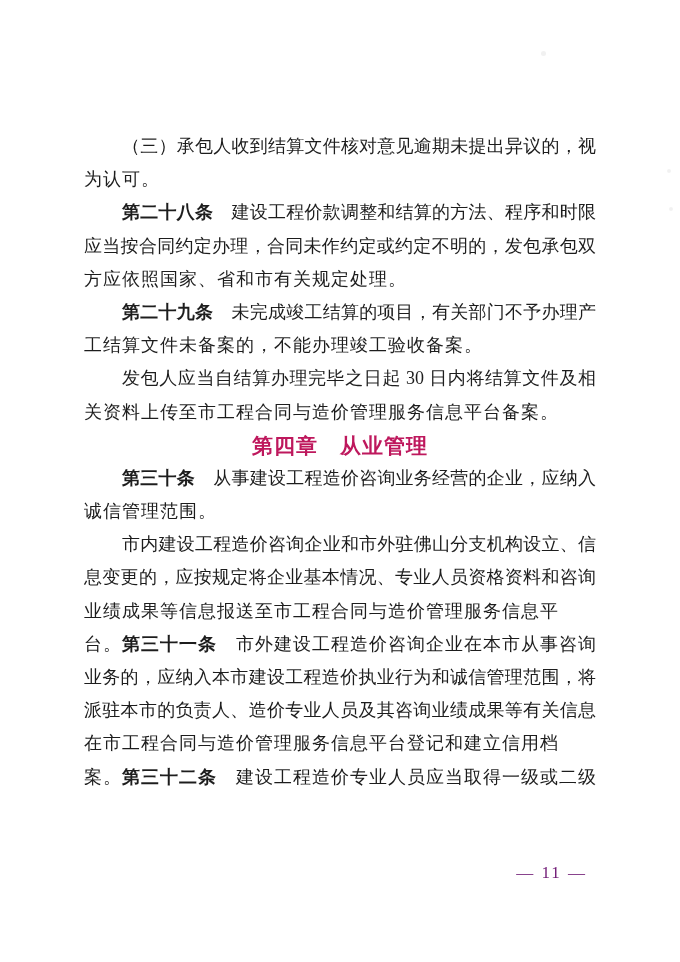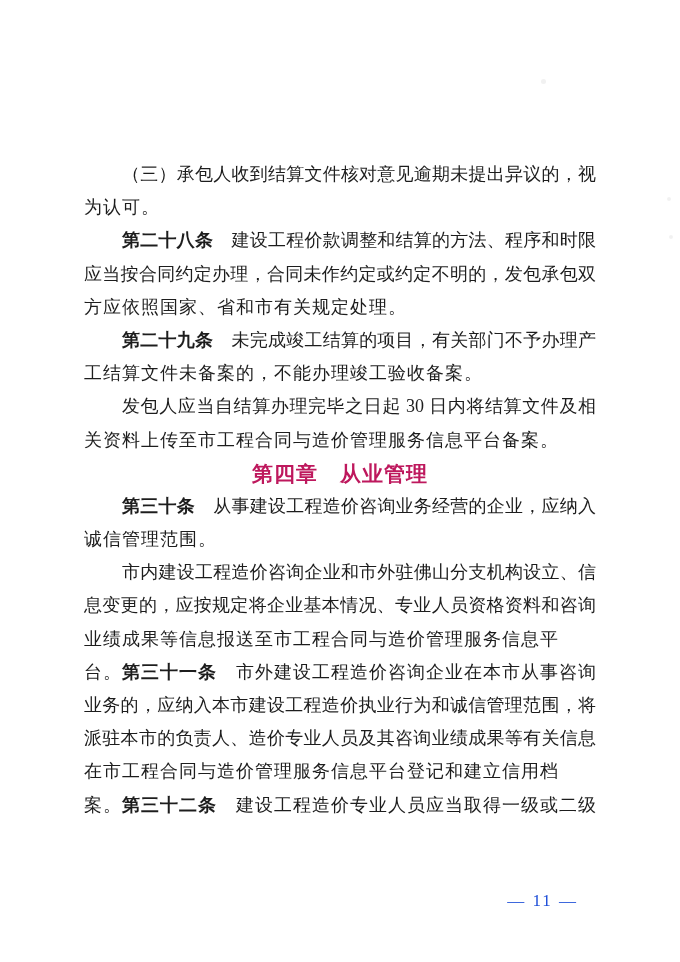--- a/index.html
+++ b/index.html
@@ -9,21 +9,20 @@
     background: #ffffff;
     position: relative;
     overflow: hidden;
     font-family: "Liberation Serif", "DejaVu Serif", serif;
     color: #1d1d1d;
   }
   .page {
     position: absolute;
     inset: 0;
     background: #ffffff;
-    margin-top: 28px;
   }
   .text-block {
     position: absolute;
     left: 84px;
     top: 130px;
     width: 512px;
   }
   .line {
     height: 33.2px;
     line-height: 33.3px;
@@ -44,24 +43,24 @@
     text-align: center;
     font-weight: 700;
     font-size: 21px;
     letter-spacing: 1px;
     font-family: "Liberation Sans", "DejaVu Sans", sans-serif;
     color: #be185d;
   }
   .footer {
     position: absolute;
     top: 863px;
-    right: 102px;
+    right: 93px;
     font-size: 17px;
     letter-spacing: 2px;
-    color: #1d4ed8;
+    color: #701a75;
     text-align: center;
   }
   .artifact {
     position: absolute;
     border-radius: 50%;
     background: rgba(80, 80, 80, 0.08);
   }
   .a1 { left: 541px; top: 51px; width: 5px; height: 5px; }
   .a2 { left: 667px; top: 169px; width: 4px; height: 4px; }
   .a3 { left: 669px; top: 207px; width: 4px; height: 4px; }

